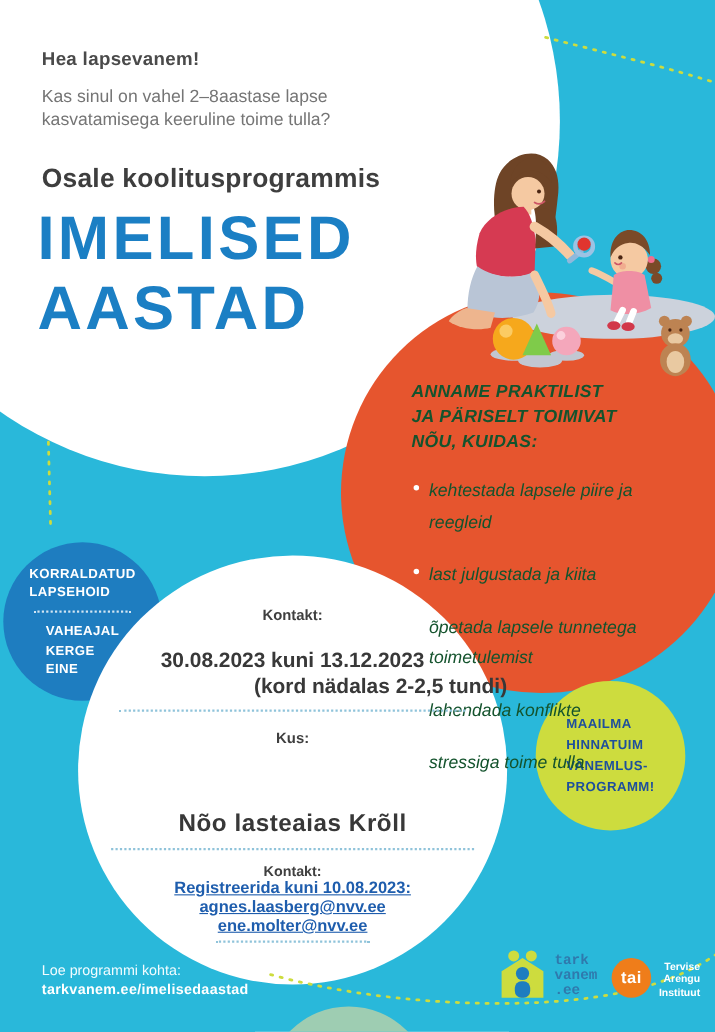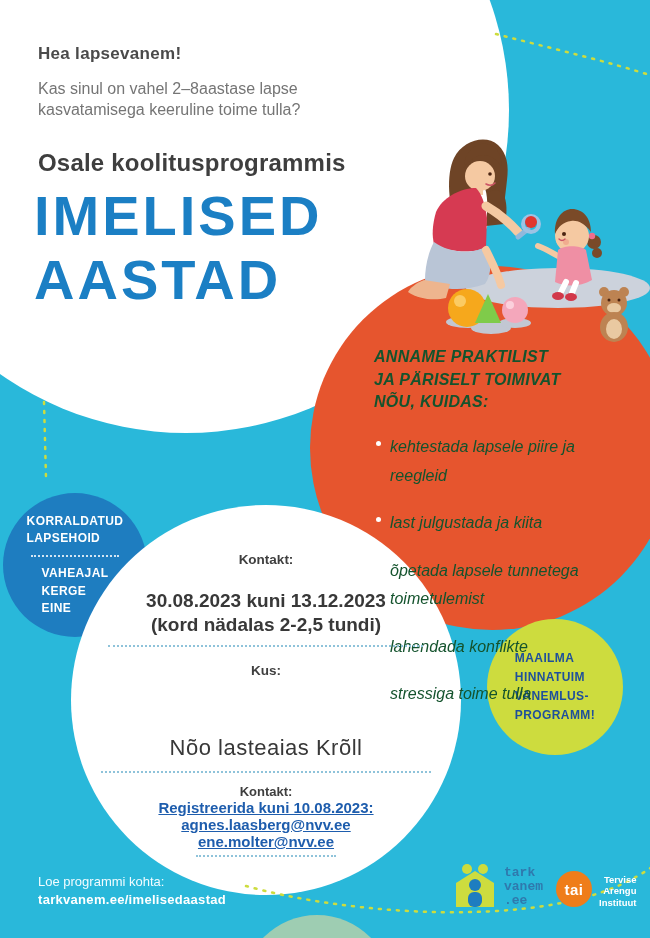--- a/index.html
+++ b/index.html
@@ -43,25 +43,25 @@
   .cc-text{color:#fff;font-size:12px;font-weight:800;line-height:1.45;letter-spacing:.4px;}
   .cc-div{width:88px;border-top:2px dotted rgba(255,255,255,.8);margin:8px 0;}
   
   .badge-text{color:var(--navy);font-size:12px;font-weight:800;line-height:1.6;letter-spacing:.4px;}
   
   .schedule{position:absolute;left:71px;top:505px;width:390px;height:390px;z-index:6;text-align:center;color:var(--text_dark);}
   .schedule > *{position:absolute;left:0;width:100%;}
   .lbl{font-size:13.5px;font-weight:800;color:#3f3f3f;}
   .when-lbl{top:47px;}
   .dates{top:84px;font-size:19px;font-weight:700;color:#383838;line-height:1.3;}
-  .freq{top:109px;font-size:19px;font-weight:700;color:#383838;}
+  .freq{top:109px;font-size:19px;font-weight:700;color:#383838;text-align:right;}
   .sdiv{border-top:2px dotted var(--divider_blue);}
   .div1{top:140px;left:37px !important;width:315px;}
   .where-lbl{top:158px;}
-  .location{top:230px;font-size:22px;font-weight:400;color:#383838;letter-spacing:.5px;}
+  .location{top:230px;font-size:22px;font-weight:700;color:#383838;letter-spacing:.5px;}
   .div2{top:266px;left:30px !important;width:330px;}
   .contact-lbl{top:279px;font-size:13px;}
   .reg{top:294px;}
   .em1{top:311px;}
   .em2{top:328px;}
   .link{font-size:15px;font-weight:700;color:var(--link_blue);text-decoration:underline;display:block;}
   .div3{top:350px;left:125px !important;width:140px;}
   
   .footer-left{position:absolute;left:38px;top:874px;z-index:6;color:#f2fcff;}
   .more-label{font-size:13px;}

